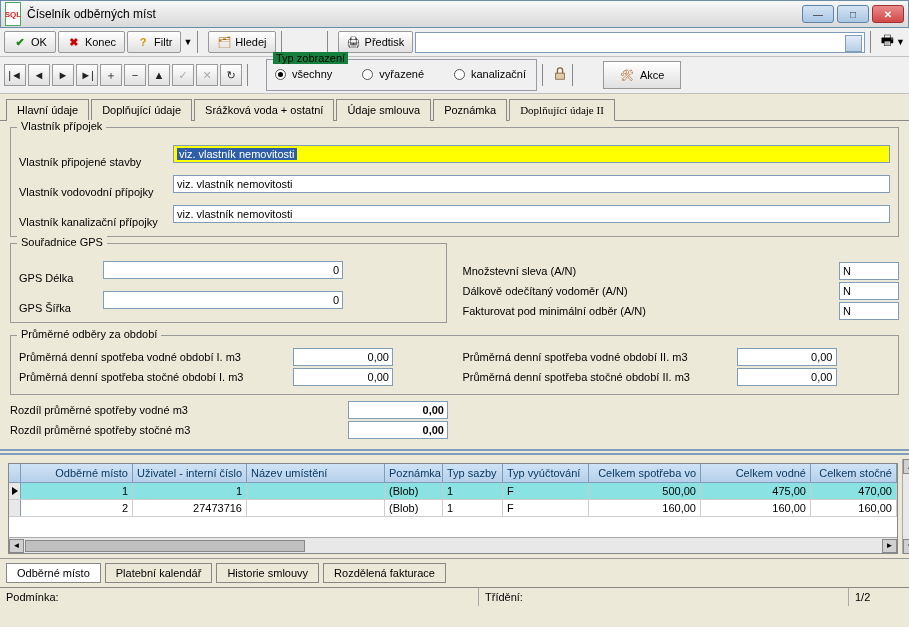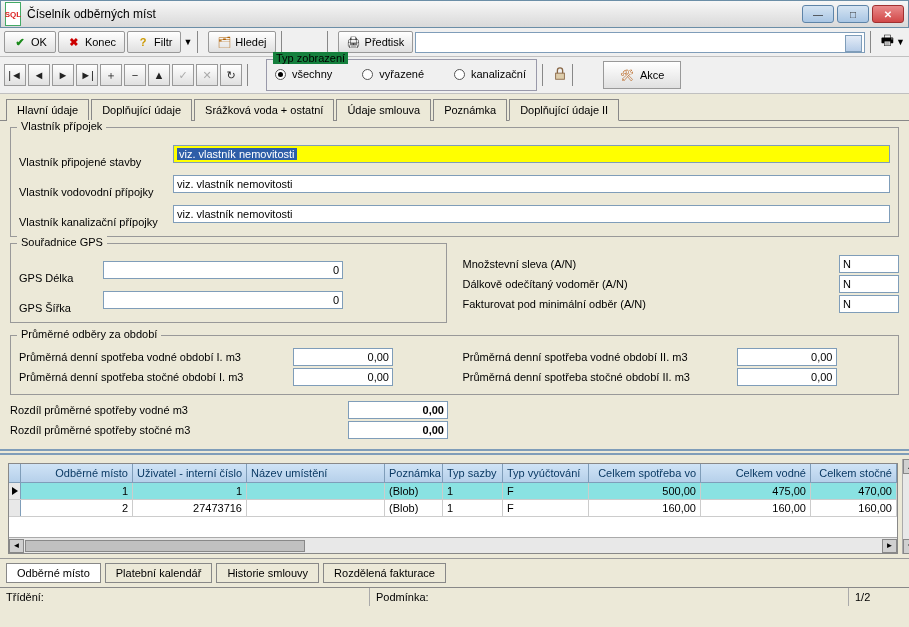--- a/index.html
+++ b/index.html
@@ -71,32 +71,32 @@
   .radio .dot.sel::after { content:""; width:5px; height:5px; border-radius:50%; background:#000; }
   .akce-btn {
     margin-left:20px; height:28px; padding:0 16px; border:1px solid #999;
     background:linear-gradient(to bottom,#fff,#e0e0e0); display:flex; align-items:center; gap:6px; font-size:11px;
   }
   .tabbar { display:flex; border-bottom:1px solid #888; padding:4px 6px 0 6px; gap:0; background:#ece9d8; }
   .tab {
     padding:4px 10px; border:1px solid #888; border-bottom:none; background:#ece9d8;
     margin-right:2px; position:relative; top:1px; cursor:pointer;
   }
-  .tab.active { background:#ece9d8; border-bottom:1px solid #ece9d8; font-weight:normal; }
+  .tab.active { background:#ece9d8; border-bottom:1px solid #ece9d8; font-weight:normal;font-family:Liberation Serif, serif; }
   .panel { padding:6px 10px 8px 10px; background:#ece9d8; }
   .fieldset { border:1px solid #999; margin:0 0 6px 0; position:relative; padding:10px 8px 6px 8px; }
   .fieldset .legend { position:absolute; top:-8px; left:6px; background:#ece9d8; padding:0 4px; }
   .row { display:flex; align-items:center; margin:2px 0; gap:4px; }
   .lbl { width:150px;margin-top:16px; }
   .textin { flex:1; height:18px; border:1px solid #7f9db9; background:#fff; padding:0 3px; display:flex; align-items:center; font-size:11px; }
   .textin.yellow { background:#ffff00; }
   .selspan { background:#2e5ea8; color:#fff; padding:0 2px; }
   .numin { width:240px; height:18px; border:1px solid #7f9db9; background:#fff; text-align:right; padding:0 3px; display:flex; align-items:center; justify-content:flex-end; font-size:11px; }
   .shortin { width:60px; height:18px; border:1px solid #7f9db9; background:#fff; padding:0 3px; display:flex; align-items:center; }
-  .twocol { display:flex; gap:16px; }
+  .twocol { display:flex; gap:16px;align-items:center; }
   .colblock { flex:1; }
   .flags-lbl { width:200px; }
   .avg-lbl { width:270px; }
   .bold { font-weight:bold; }
   .grid-wrap { border:1px solid #888; background:#fff; margin:4px 4px 0 4px; }
   .grid-head { display:flex; background:linear-gradient(to bottom,#cfe3f6,#b6d0ea); border-bottom:1px solid #7f9db9; }
   .gh {
     border-right:1px solid #7f9db9; padding:3px 4px; font-size:11px; color:#0b3a64;
     white-space:nowrap; overflow:hidden;
   }
@@ -381,16 +381,16 @@
 </div>
 
 <div class="bottom-tabs">
   <div class="btab active">Odběrné místo</div>
   <div class="btab">Platební kalendář</div>
   <div class="btab">Historie smlouvy</div>
   <div class="btab">Rozdělená fakturace</div>
 </div>
 
 <div class="statusbar">
+  <div class="status-cell" style="flex:1;">Podmínka:</div>
   <div class="status-cell" style="width:370px;">Třídění:</div>
-  <div class="status-cell" style="flex:1;">Podmínka:</div>
   <div class="status-cell" style="width:60px;border-right:none;">1/2</div>
 </div>
 
 </body></html>

